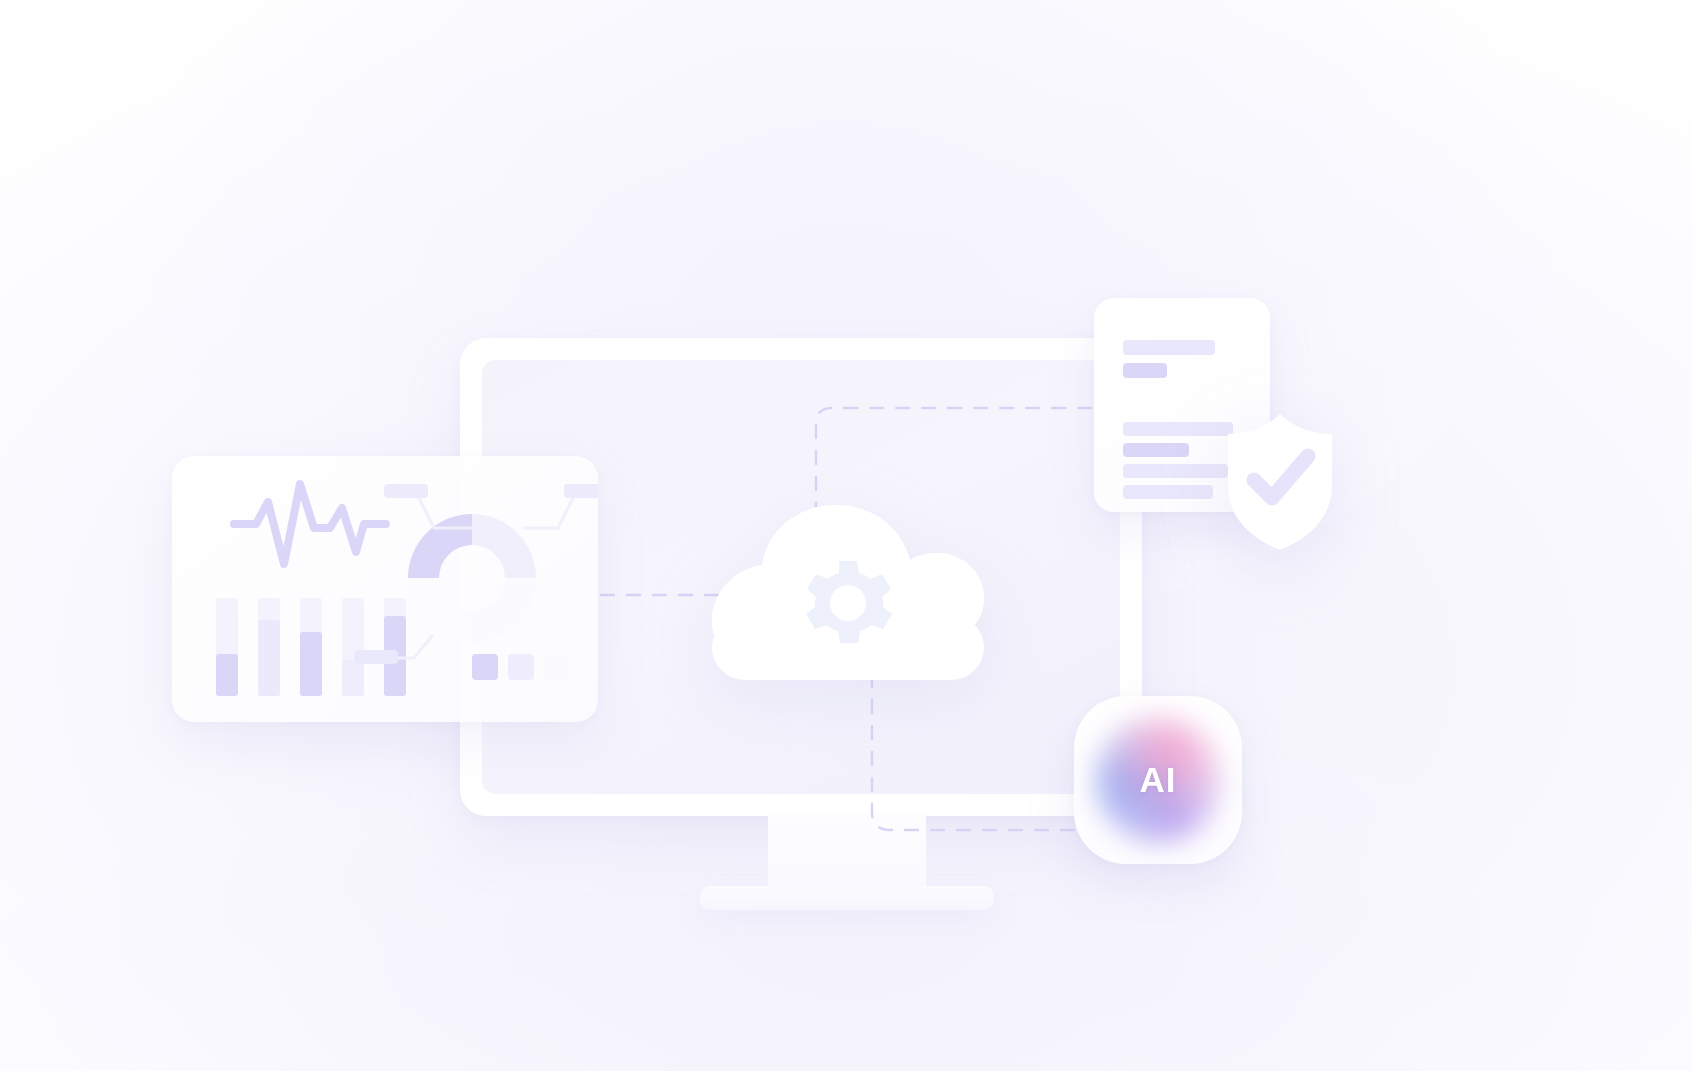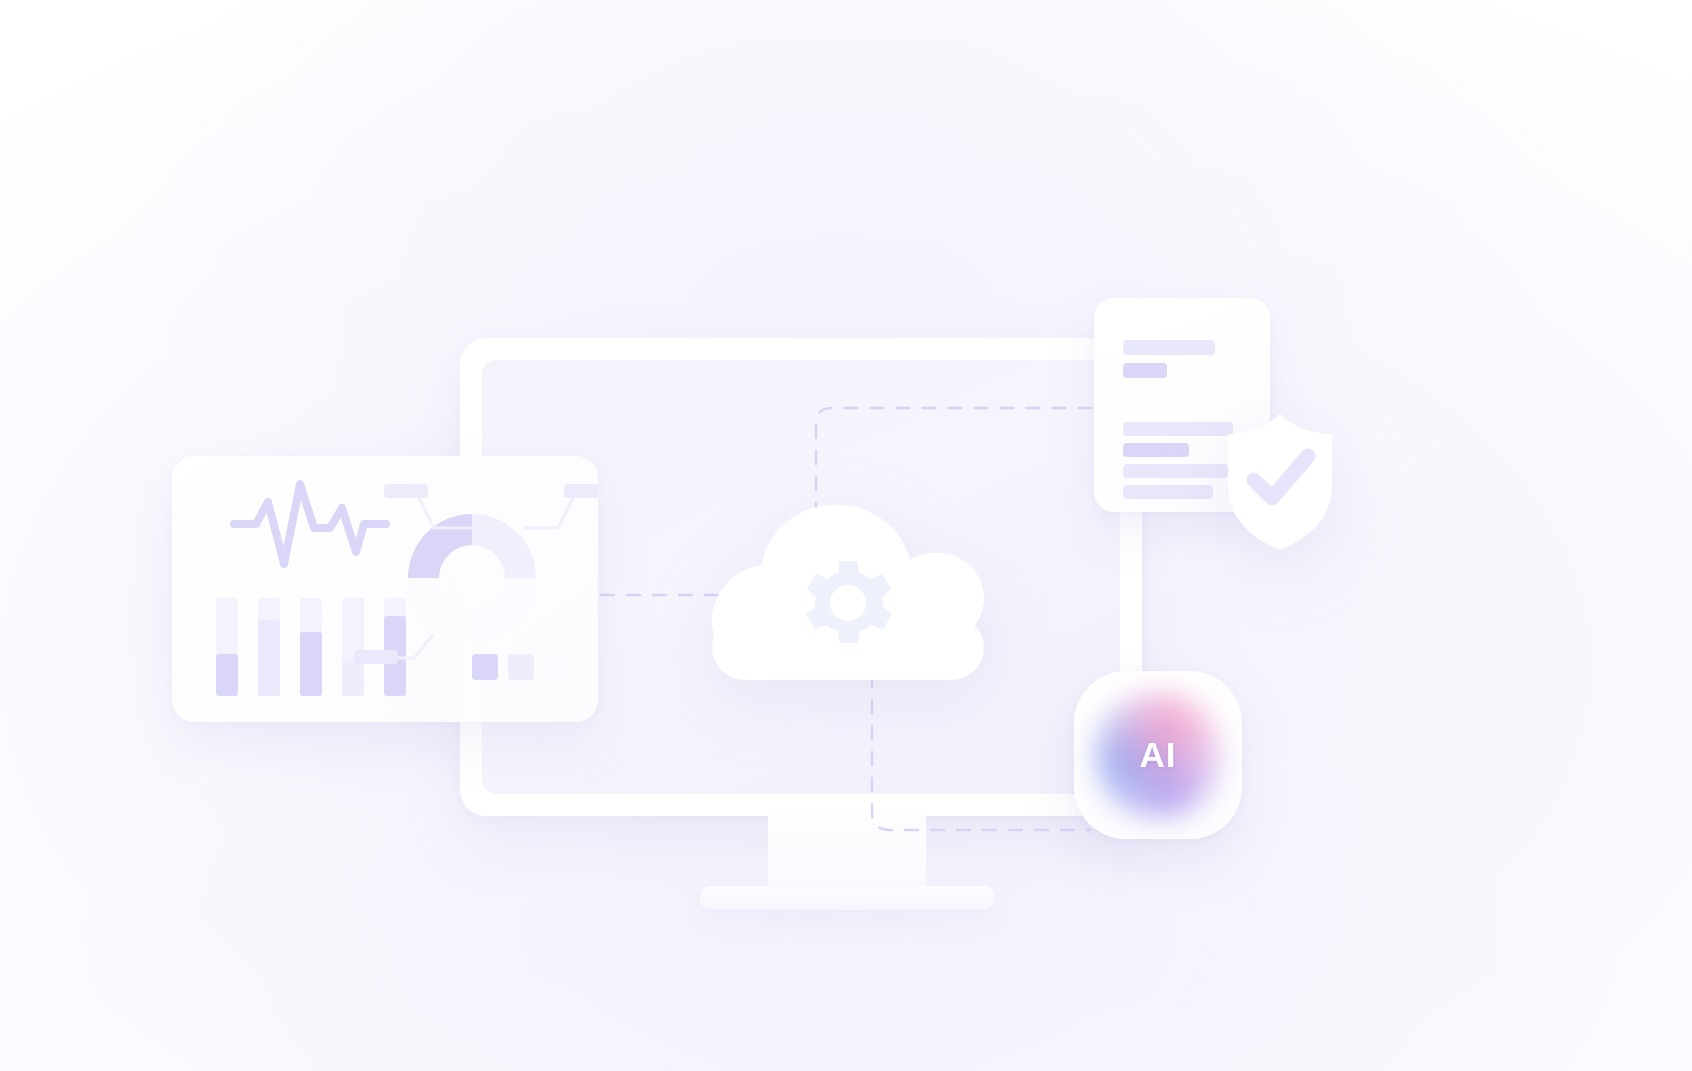--- a/index.html
+++ b/index.html
@@ -137,21 +137,21 @@
     position: absolute;
     left: 1222px; top: 412px;
     width: 116px; height: 140px;
     filter: drop-shadow(0 16px 34px rgba(168,162,220,0.20));
   }
   .shield svg { display:block; width:100%; height:100%; }
 
   
   .ai-badge {
     position: absolute;
-    left: 1074px; top: 671px;
+    left: 1074px; top: 696px;
     width: 168px; height: 168px;
     border-radius: 52px;
     background: linear-gradient(160deg, #ffffff 0%, #fdfcff 100%);
     box-shadow: 0 22px 48px rgba(168,162,220,0.18), 0 2px 10px rgba(168,162,220,0.08);
     display: flex;
     align-items: center;
     justify-content: center;
     overflow: hidden;
   }
   .ai-blob {

